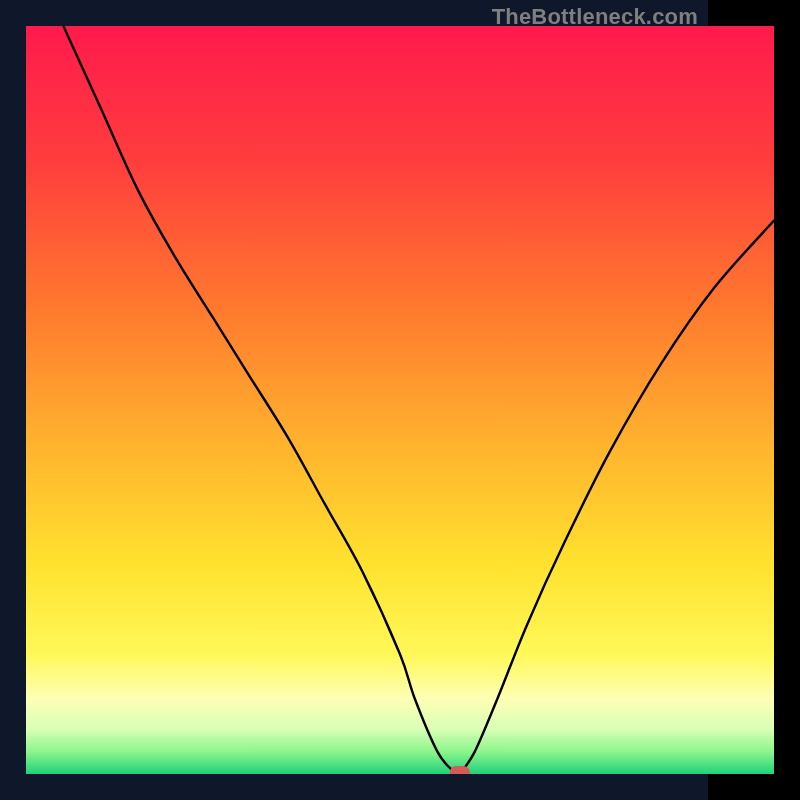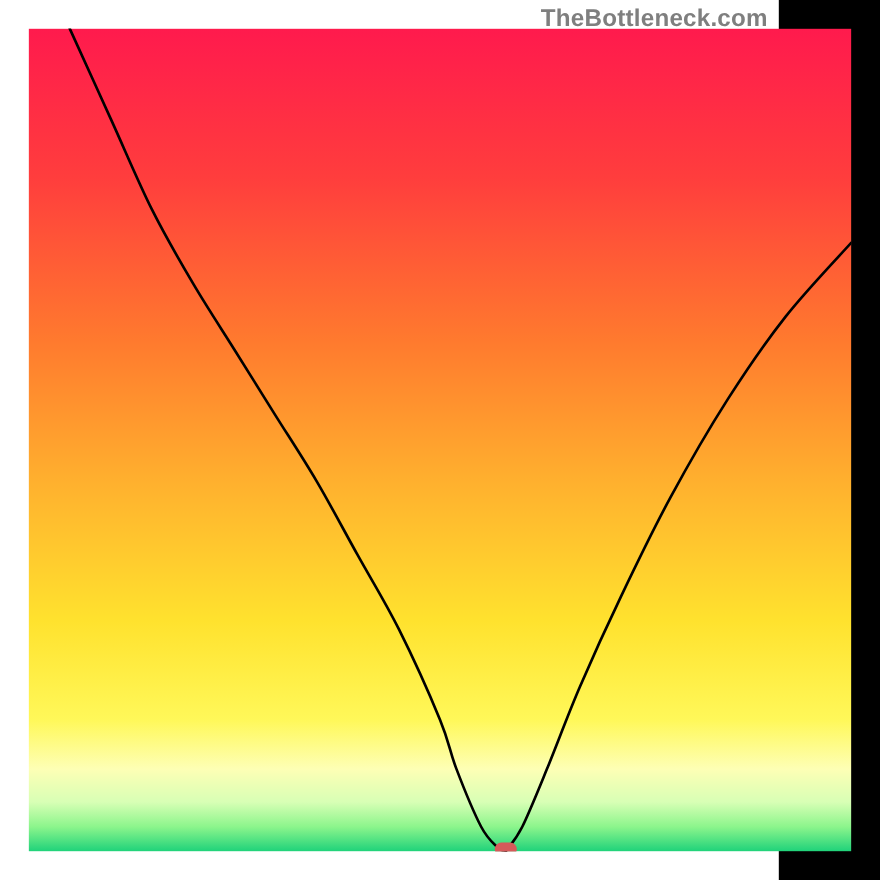--- a/index.html
+++ b/index.html
@@ -8,21 +8,21 @@
     width: 800px;
     height: 800px;
     background: #000;
     font-family: Arial, Helvetica, sans-serif;
     overflow: hidden;
   }
   .frame {
     position: relative;
     width: 708px;
     height: 800px;
-    background: #ffffff;
+    background: #0f172a;
     text-align: right;
   }
   .watermark {
     position: absolute;
     top: 4px;
     right: 10px;
     color: #7f7f7f;
     font-size: 22px;
     font-weight: 600;
     letter-spacing: 0.2px;

